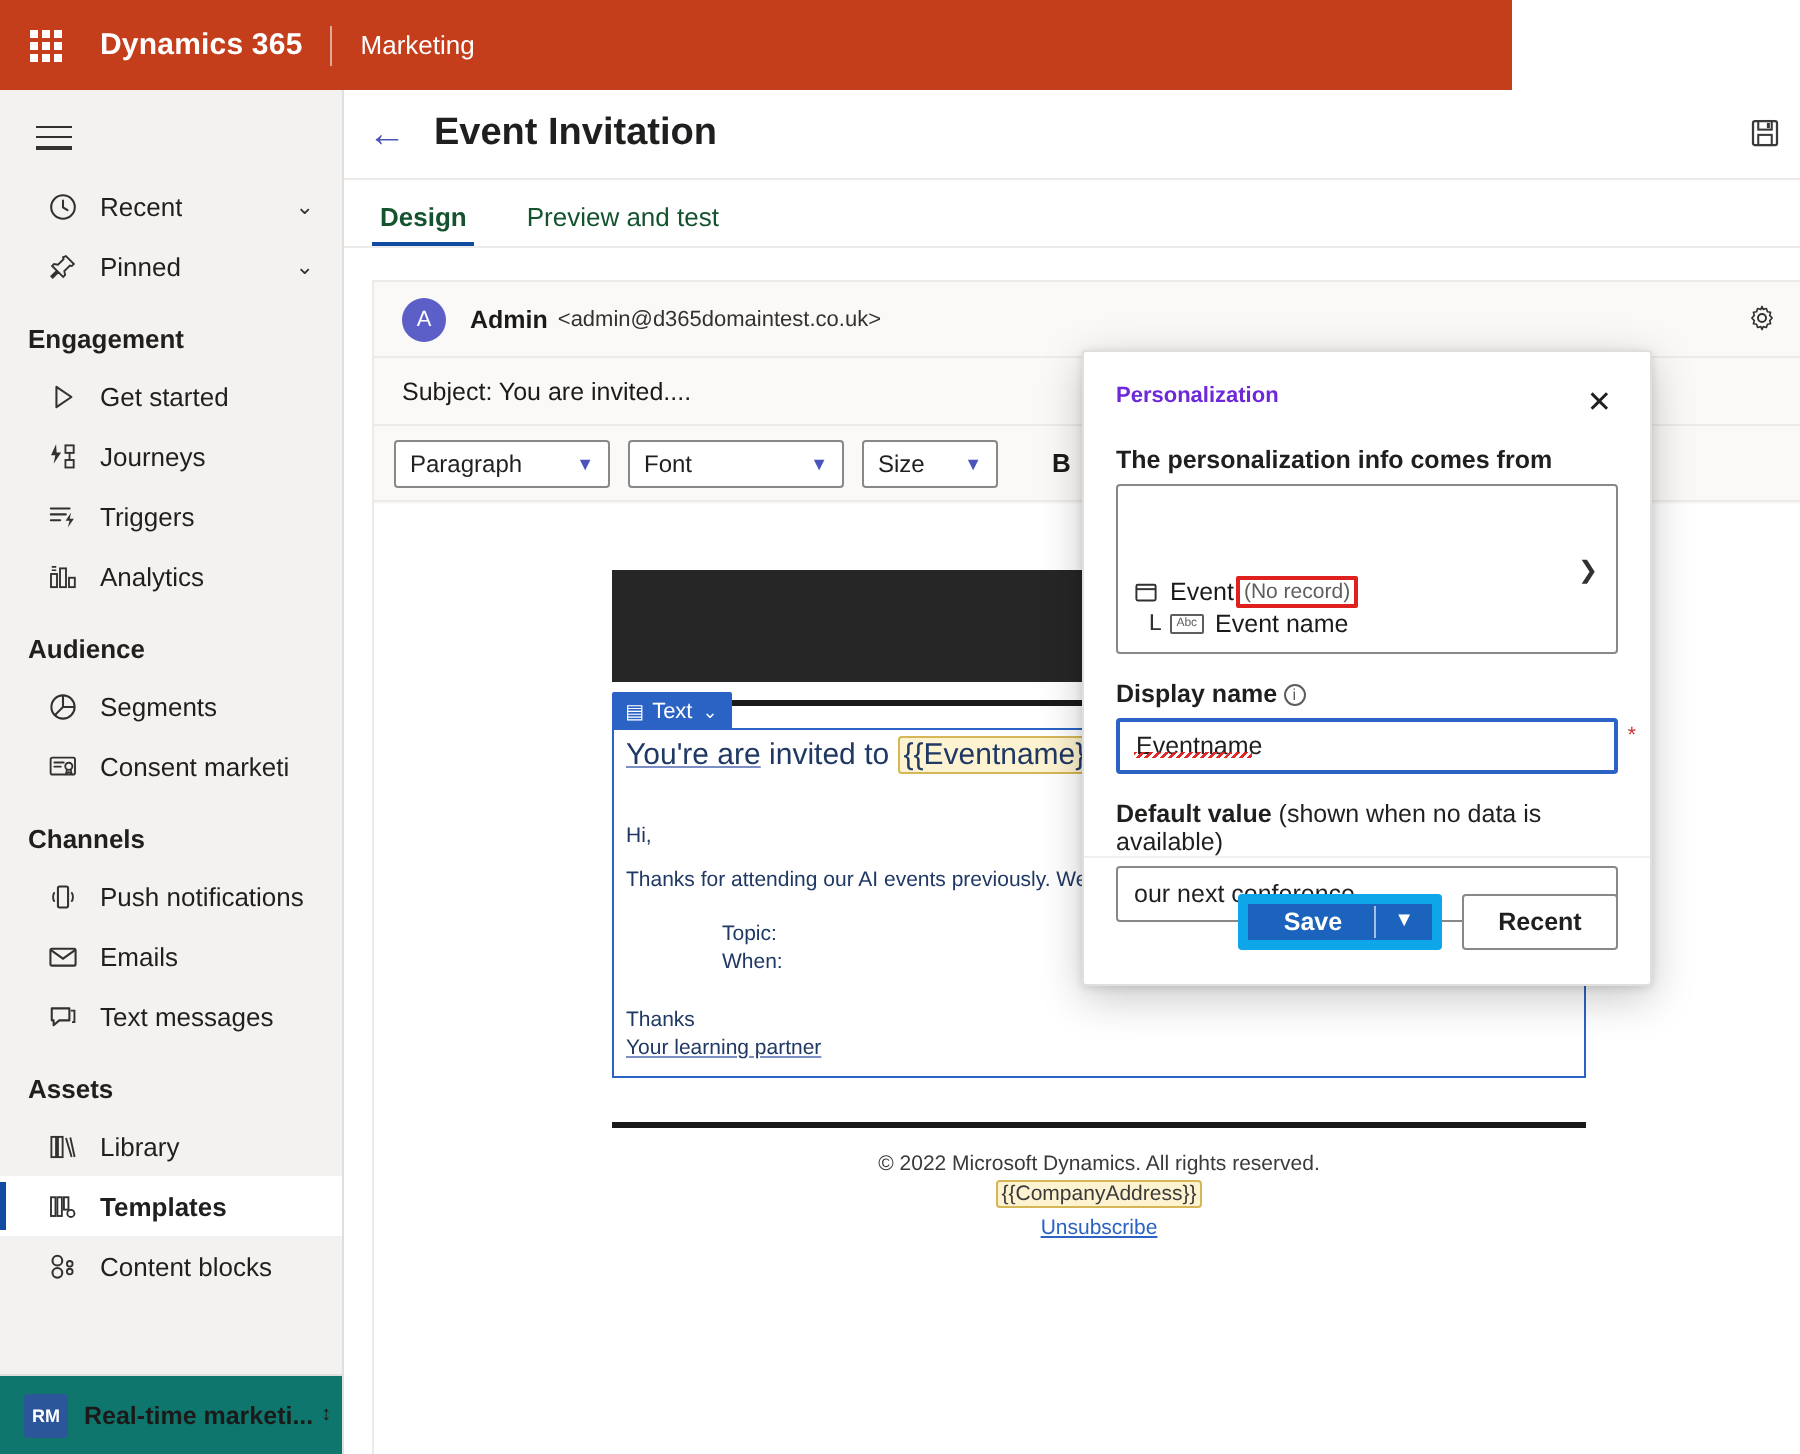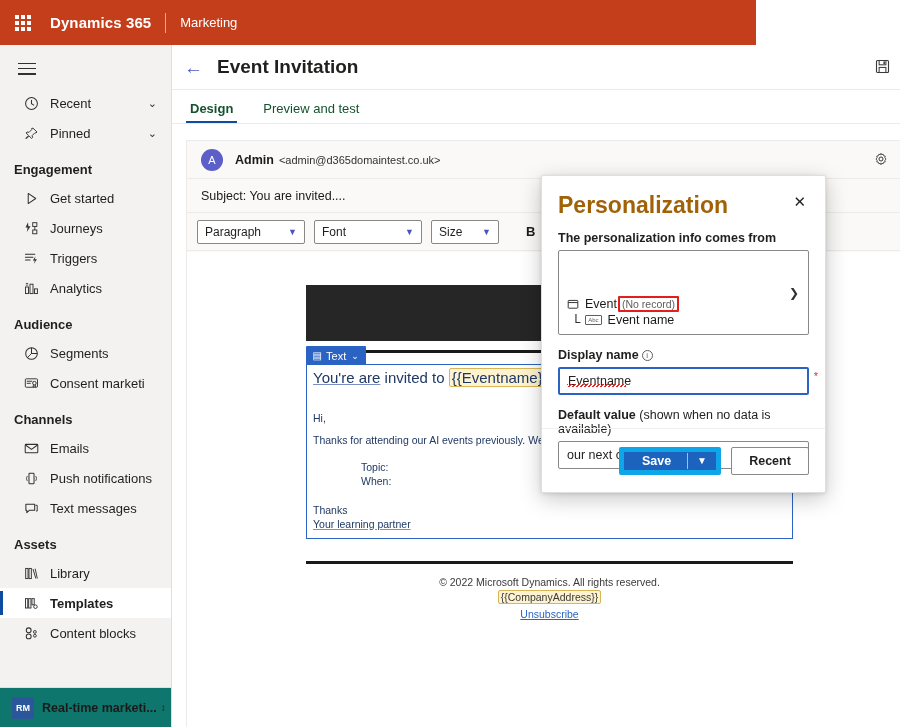--- a/index.html
+++ b/index.html
@@ -161,21 +161,21 @@
   
   .dlg {
     position:absolute; left:541px; top:175px; width:285px; height:318px;
     background:#fff; border:1px solid #e1dfdd; border-radius:2px;
     box-shadow:0 6px 22px rgba(0,0,0,.22), 0 1px 4px rgba(0,0,0,.12);
     z-index:50;
   }
   .dlg-head {
     padding:16px 16px 0 16px; display:flex; align-items:flex-start; justify-content:space-between;
   }
-  .dlg-title { font-size:23px; font-weight:600; color:#a16207; }
+  .dlg-title { font-size:11px; font-weight:600; color:#6d28d9; }
   .dlg-close { font-size:15px; color:#201f1e; cursor:pointer; line-height:1; padding:2px 3px; }
   .dlg-body { padding:12px 16px 0 16px; }
   .flabel { font-size:12.5px; font-weight:bold; color:#201f1e; margin-bottom:5px; display:block; }
   .flabel .thin { font-weight:normal; }
 
   .recordbox {
     border:1px solid #8a8886; border-radius:2px; background:#fff;
     padding:6px 8px 7px 8px; position:relative; cursor:pointer; min-height:48px;
   }
   .rb-line1 { display:flex; align-items:center; font-size:12.5px;margin-top:39px; }
@@ -343,34 +343,34 @@
           <path d="M10.1 9.2l-.5 2.4 1.5-.9 1.5.9-.5-2.4" fill="none" stroke="#323130" stroke-width=".9"></path>
         </svg>
     </span>
     <span class="lbl">Consent marketi</span>
   </div>
 
   <div class="navgroup">Channels</div>
   <div class="navrow">
     <span class="ic">
       <svg width="15" height="15" viewBox="0 0 16 16">
+          <rect x="5.3" y="2.4" width="5.4" height="11.2" rx=".9" fill="none" stroke="#323130" stroke-width="1.1"></rect>
+          <path d="M3.3 5.8C2.5 6.8 2.5 9.2 3.3 10.2M12.7 5.8c.8 1 .8 3.4 0 4.4" fill="none" stroke="#323130" stroke-width="1" stroke-linecap="round"></path>
+        </svg>
+    </span>
+    <span class="lbl">Push notifications</span>
+  </div>
+  <div class="navrow">
+    <span class="ic">
+      <svg width="15" height="15" viewBox="0 0 16 16">
           <rect x="1.3" y="3.6" width="13.4" height="9" rx=".8" fill="none" stroke="#323130" stroke-width="1.1"></rect>
           <path d="M1.6 4.3L8 8.9l6.4-4.6" fill="none" stroke="#323130" stroke-width="1.1"></path>
         </svg>
     </span>
     <span class="lbl">Emails</span>
-  </div>
-  <div class="navrow">
-    <span class="ic">
-      <svg width="15" height="15" viewBox="0 0 16 16">
-          <rect x="5.3" y="2.4" width="5.4" height="11.2" rx=".9" fill="none" stroke="#323130" stroke-width="1.1"></rect>
-          <path d="M3.3 5.8C2.5 6.8 2.5 9.2 3.3 10.2M12.7 5.8c.8 1 .8 3.4 0 4.4" fill="none" stroke="#323130" stroke-width="1" stroke-linecap="round"></path>
-        </svg>
-    </span>
-    <span class="lbl">Push notifications</span>
   </div>
   <div class="navrow">
     <span class="ic">
       <svg width="15" height="15" viewBox="0 0 16 16">
           <path d="M2 3.4h9.4v6.4H6l-3 2.6v-2.6H2z" fill="none" stroke="#323130" stroke-width="1.1" stroke-linejoin="round"></path>
           <path d="M12.2 4.6h1.9v6.1h-1.3" fill="none" stroke="#323130" stroke-width="1"></path>
         </svg>
     </span>
     <span class="lbl">Text messages</span>
   </div>

